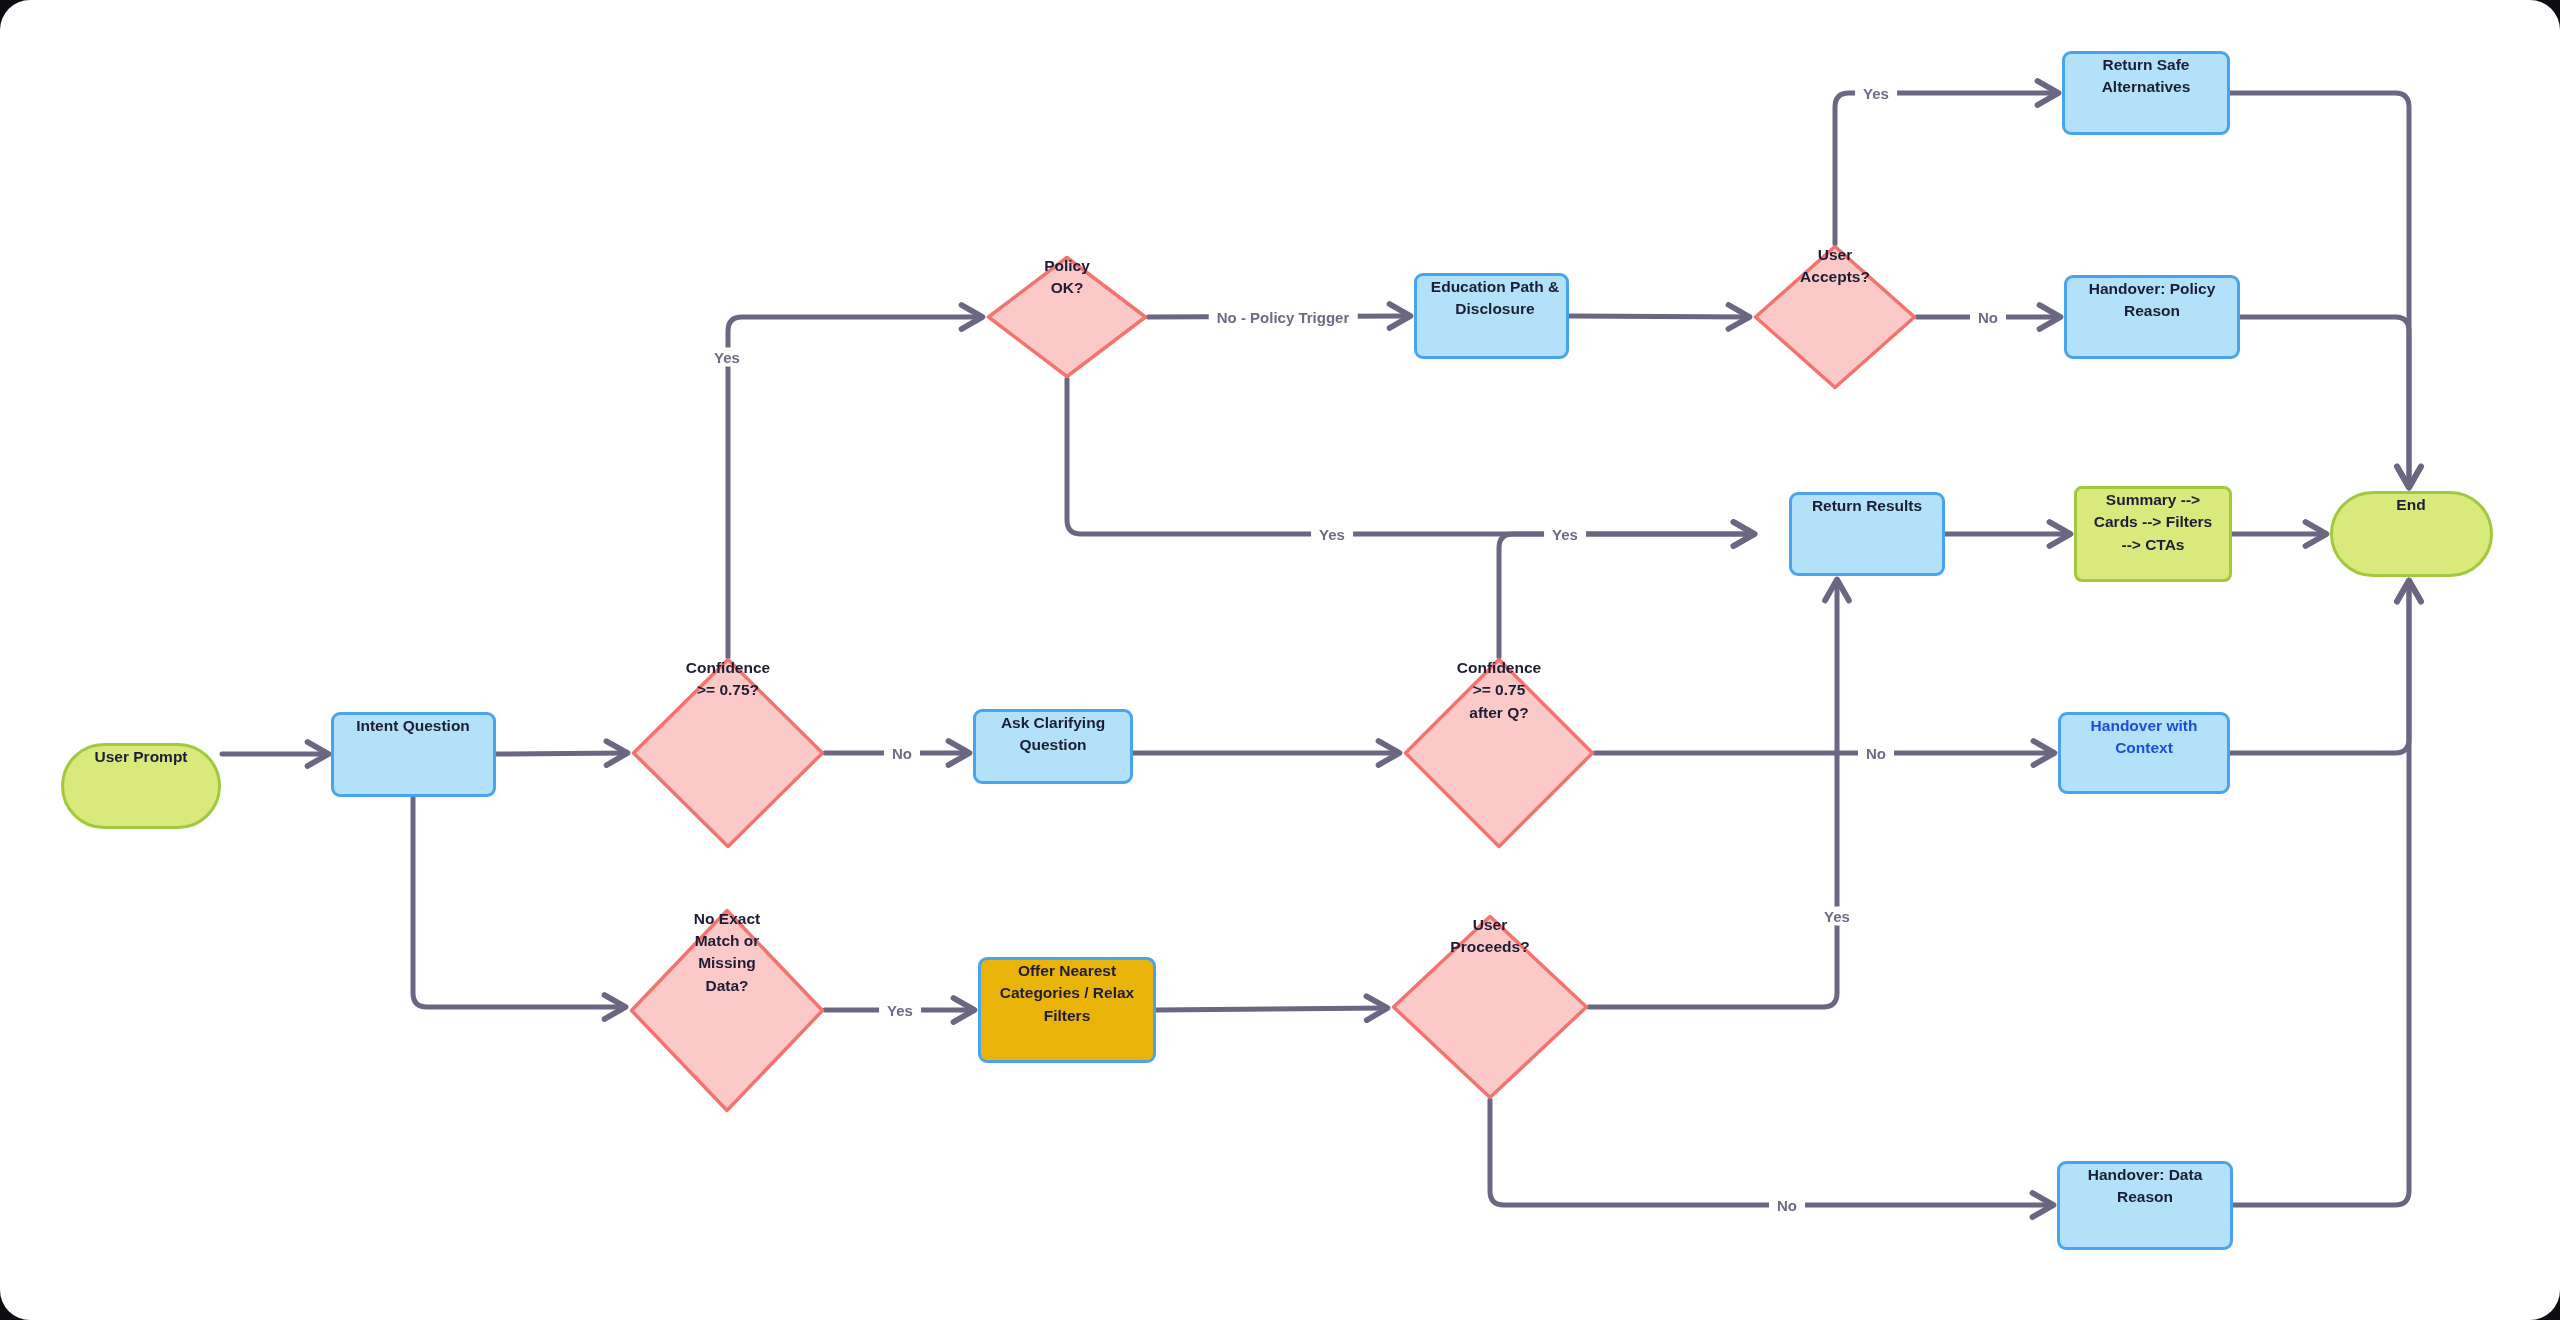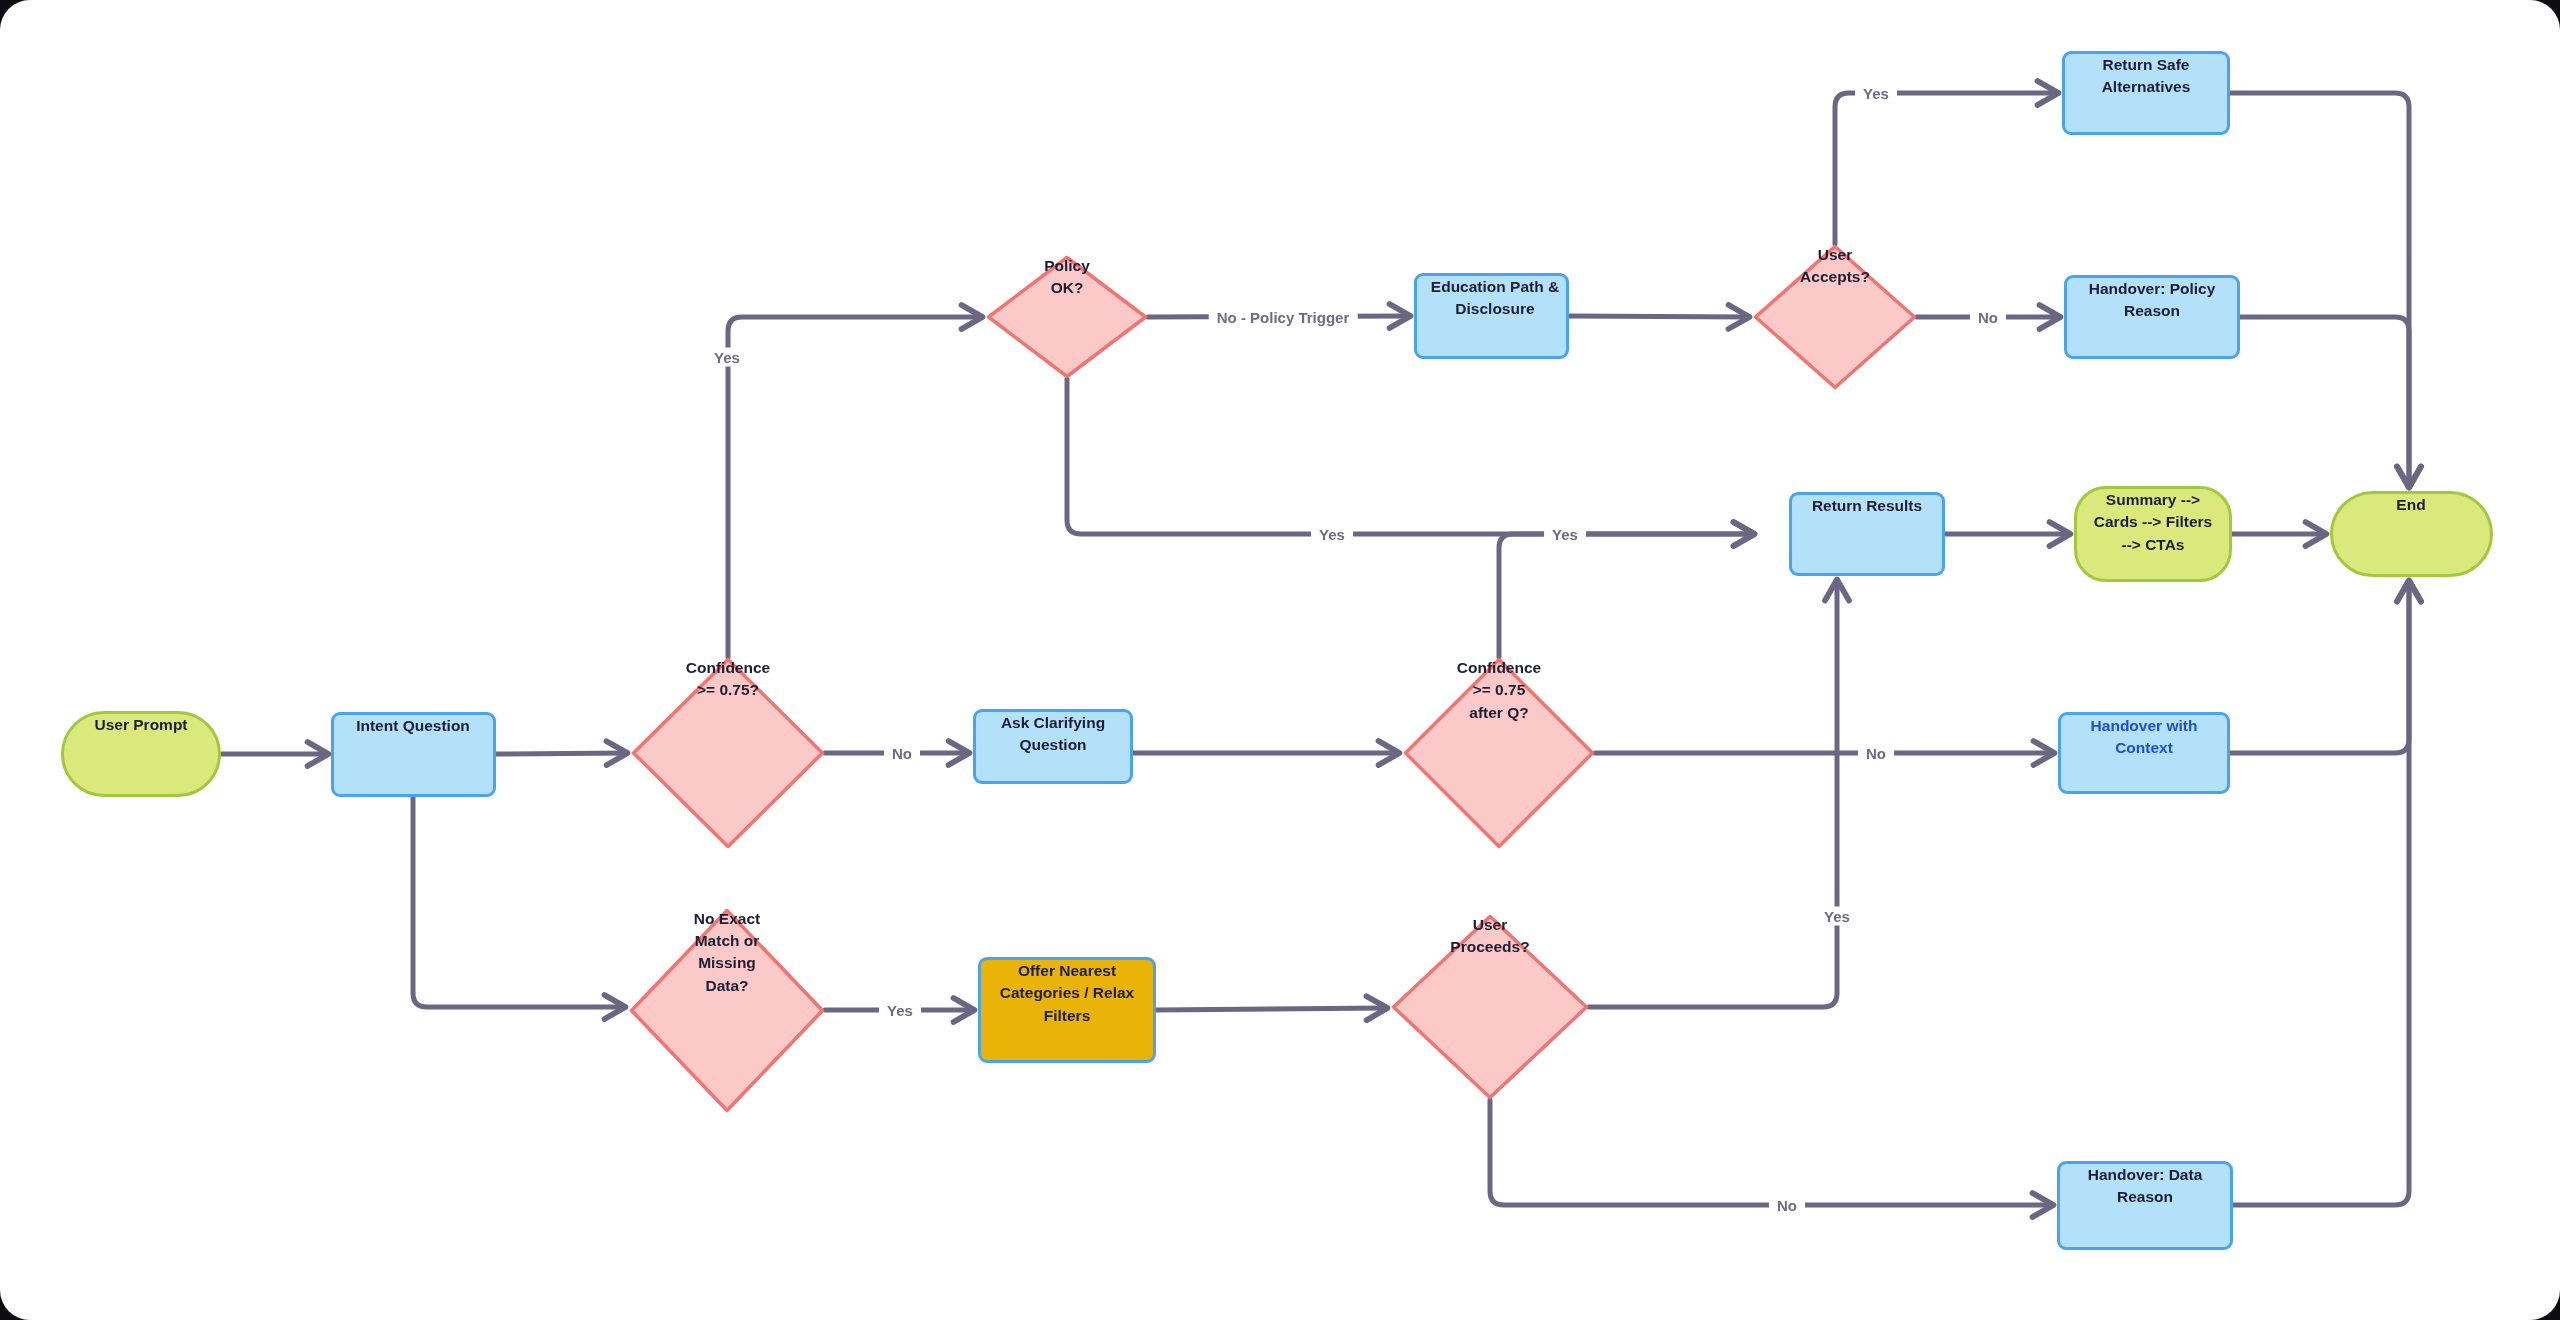--- a/index.html
+++ b/index.html
@@ -67,21 +67,21 @@
       <div class="edge-label" style="left: 902px; top: 753px; color: rgb(111, 106, 135);">No</div>
       <div class="edge-label" style="left: 1283px; top: 317px; color: rgb(111, 106, 135);">No - Policy Trigger</div>
       <div class="edge-label" style="left: 1876px; top: 93px; color: rgb(111, 106, 135);">Yes</div>
       <div class="edge-label" style="left: 1988px; top: 317px; color: rgb(111, 106, 135);">No</div>
       <div class="edge-label" style="left: 1332px; top: 534px; color: rgb(111, 106, 135);">Yes</div>
       <div class="edge-label" style="left: 1565px; top: 534px; color: rgb(111, 106, 135);">Yes</div>
       <div class="edge-label" style="left: 1876px; top: 753px; color: rgb(111, 106, 135);">No</div>
       <div class="edge-label" style="left: 1837px; top: 916px; color: rgb(111, 106, 135);">Yes</div>
       <div class="edge-label" style="left: 1787px; top: 1205px; color: rgb(111, 106, 135);">No</div>
       <div class="edge-label" style="left: 900px; top: 1010px; color: rgb(111, 106, 135);">Yes</div>
-      <div class="node terminal" style="left: 61px; top: 711px; width: 160px; height: 86px; color: rgb(29, 29, 53); border-radius: 43px; background: rgb(217, 233, 123); border-color: rgb(162, 200, 63);"><span class="lbl">User Prompt</span></div>
+      <div class="node terminal" style="left: 61px; top: 743px; width: 160px; height: 86px; color: rgb(29, 29, 53); border-radius: 43px; background: rgb(217, 233, 123); border-color: rgb(162, 200, 63);"><span class="lbl">User Prompt</span></div>
       <div class="node process" style="left: 330.5px; top: 711.5px; width: 165px; height: 85px; color: rgb(29, 29, 53); background: rgb(179, 225, 249); border-color: rgb(73, 163, 238);"><span class="lbl">Intent Question</span></div>
       <div class="node decision" style="left: 631px; top: 657px; width: 194px; height: 192px; color: rgb(29, 29, 53);"><svg width="194" height="192" viewBox="0 0 194 192">
           <path d="M 97 2.5 L 191.5 96 L 97 189.5 L 2.5 96 Z" fill="#fbc9c7" stroke="#f37370" stroke-width="3.5" stroke-linejoin="round"></path>
         </svg><span class="lbl">Confidence
 &gt;= 0.75?</span></div>
       <div class="node process" style="left: 973px; top: 709px; width: 160px; height: 75px; color: rgb(29, 29, 53); background: rgb(179, 225, 249); border-color: rgb(73, 163, 238);"><span class="lbl">Ask Clarifying
 Question</span></div>
       <div class="node decision" style="left: 1403px; top: 657px; width: 192px; height: 192px; color: rgb(29, 29, 53);"><svg width="192" height="192" viewBox="0 0 192 192">
           <path d="M 96 2.5 L 189.5 96 L 96 189.5 L 2.5 96 Z" fill="#fbc9c7" stroke="#f37370" stroke-width="3.5" stroke-linejoin="round"></path>
         </svg><span class="lbl">Confidence
@@ -97,21 +97,21 @@
 Disclosure</span></div>
       <div class="node decision" style="left: 1753px; top: 244px; width: 164px; height: 146px; color: rgb(29, 29, 53);"><svg width="164" height="146" viewBox="0 0 164 146">
           <path d="M 82 2.5 L 161.5 73 L 82 143.5 L 2.5 73 Z" fill="#fbc9c7" stroke="#f37370" stroke-width="3.5" stroke-linejoin="round"></path>
         </svg><span class="lbl">User
 Accepts?</span></div>
       <div class="node process" style="left: 2062px; top: 51px; width: 168px; height: 84px; color: rgb(29, 29, 53); background: rgb(179, 225, 249); border-color: rgb(73, 163, 238);"><span class="lbl">Return Safe
 Alternatives</span></div>
       <div class="node process" style="left: 2064px; top: 275px; width: 176px; height: 84px; color: rgb(29, 29, 53); background: rgb(179, 225, 249); border-color: rgb(73, 163, 238);"><span class="lbl">Handover: Policy
 Reason</span></div>
       <div class="node process" style="left: 1758px; top: 492px; width: 156px; height: 84px; color: rgb(29, 29, 53); background: rgb(179, 225, 249); border-color: rgb(73, 163, 238); margin-left: 31px;"><span class="lbl">Return Results</span></div>
-      <div class="node terminal" style="left: 2074px; top: 486px; width: 158px; height: 96px; color: rgb(29, 29, 53); border-radius: 32px; background: rgb(217, 233, 123); border-color: rgb(162, 200, 63);"><span class="lbl">Summary --&gt;
+      <div class="node terminal" style="left: 2074px; top: 486px; width: 158px; height: 96px; color: rgb(29, 29, 53); border-radius: 8px; background: rgb(217, 233, 123); border-color: rgb(162, 200, 63);"><span class="lbl">Summary --&gt;
 Cards --&gt; Filters
 --&gt; CTAs</span></div>
       <div class="node terminal" style="left: 2329.5px; top: 491px; width: 163px; height: 86px; color: rgb(29, 29, 53); border-radius: 43px; background: rgb(217, 233, 123); border-color: rgb(162, 200, 63);"><span class="lbl">End</span></div>
       <div class="node decision" style="left: 629px; top: 907.5px; width: 196px; height: 205px; color: rgb(29, 29, 53);"><svg width="196" height="205" viewBox="0 0 196 205">
           <path d="M 98 2.5 L 193.5 102.5 L 98 202.5 L 2.5 102.5 Z" fill="#fbc9c7" stroke="#f37370" stroke-width="3.5" stroke-linejoin="round"></path>
         </svg><span class="lbl">No Exact
 Match or
 Missing
 Data?</span></div>
       <div class="node process" style="left: 978px; top: 957px; width: 178px; height: 106px; color: rgb(29, 29, 53); background: #eab308; border-color: rgb(73, 163, 238);"><span class="lbl">Offer Nearest

